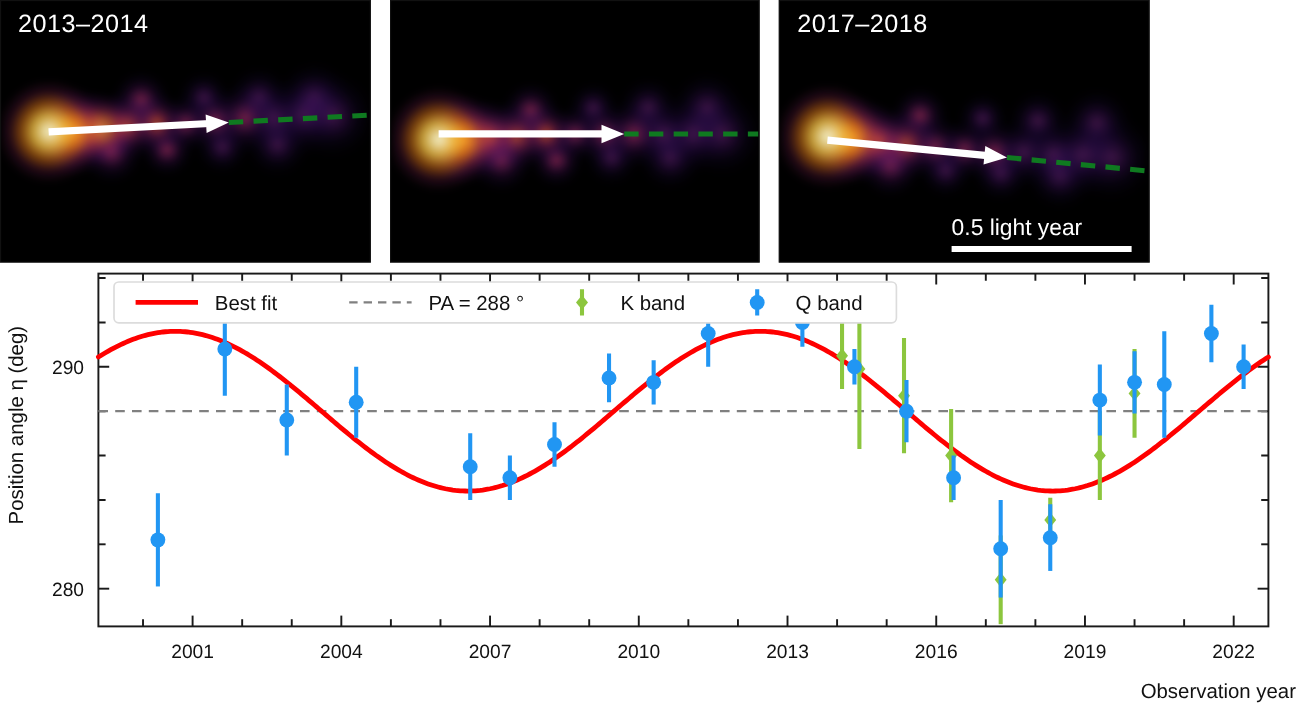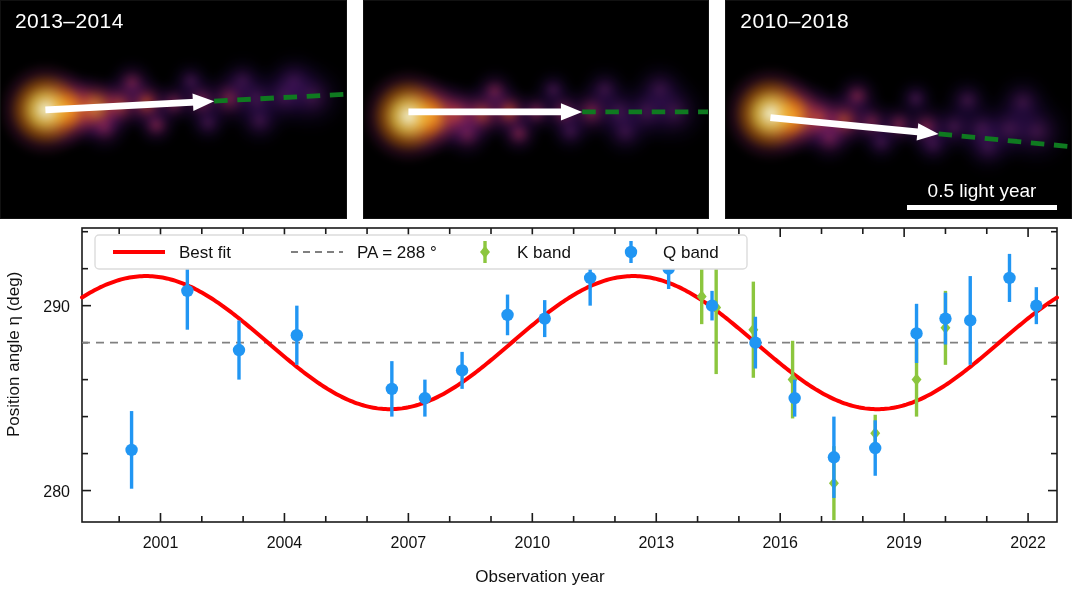--- a/index.html
+++ b/index.html
@@ -2,37 +2,37 @@
 <html><head>
 <meta charset="utf-8">
 <title>Jet position angle figure</title>
 <style>
   html,body{margin:0;padding:0;background:#ffffff;}
   body{width:1080px;height:595px;overflow:hidden;
        font-family:"Liberation Sans","DejaVu Sans",sans-serif;}
   #fig{position:relative;width:1080px;height:595px;background:#fff;}
 
   
-  #panels{position:absolute;left:0;top:0;width:1072px;height:219px;
+  #panels{position:absolute;left:0;top:0;width:958px;height:219px;
           display:flex;gap:16px;background:#ffffff;}
   .panel{position:relative;flex:1 1 0;height:219px;background:#000;
          overflow:hidden;border:1px solid #111;box-sizing:border-box;}
   .jet{position:absolute;inset:0;}
   .panel-label{position:absolute;left:14px;top:8px;color:#fff;
                font-size:21px;letter-spacing:.4px;}
   .arrow{position:absolute;height:0;}
-  .scalebar-wrap{position:absolute;right:14px;bottom:8px;text-align:center;color:#fff;}
+  .scalebar-wrap{position:absolute;right:14px;bottom:8px;color:#fff;}
   .scalebar-text{font-size:19px;line-height:22px;}
   .scalebar-line{height:5px;background:#fff;margin-top:3px;width:150px;}
 
   
   #plot{position:absolute;left:0;top:219px;width:1080px;height:376px;background:#fff;}
   .ylabel{position:absolute;left:4px;top:218px;transform-origin:0 0;
           transform:rotate(-90deg);font-size:17px;white-space:nowrap;color:#111;}
-  .xlabel{position:absolute;left:0;top:348px;width:1080px;text-align:center;
+  .xlabel{position:absolute;left:0;top:348px;width:1080px;text-align:right;
           font-size:17px;color:#111;}
   .tickfont{font-size:16px;fill:#111;}
   .legend-text{font-size:17px;fill:#111;}
 </style>
 </head>
 <body>
 
 <div id="fig">
 
   <div id="panels">
@@ -51,21 +51,21 @@
       <div class="jet" style="background-image: radial-gradient(circle at 13% 53%, rgba(255, 255, 220, 0.95) 0%, rgba(255, 210, 90, 0.75) 4.5%, rgba(250, 140, 40, 0.45) 8%, rgba(150, 45, 110, 0.2) 11.5%, rgba(0, 0, 0, 0) 15%), radial-gradient(circle at 20% 53%, rgba(255, 190, 70, 0.85) 0%, rgba(245, 130, 45, 0.6) 4.05%, rgba(190, 60, 100, 0.32) 7.2%, rgba(90, 25, 110, 0.16) 10.35%, rgba(0, 0, 0, 0) 13.5%), radial-gradient(circle at 27% 52%, rgba(240, 110, 60, 0.7) 0%, rgba(190, 60, 105, 0.45) 3.6%, rgba(120, 35, 115, 0.25) 6.4%, rgba(60, 18, 95, 0.12) 9.2%, rgba(0, 0, 0, 0) 12%), radial-gradient(circle at 34% 52%, rgba(240, 110, 60, 0.7) 0%, rgba(190, 60, 105, 0.45) 3.6%, rgba(120, 35, 115, 0.25) 6.4%, rgba(60, 18, 95, 0.12) 9.2%, rgba(0, 0, 0, 0) 12%), radial-gradient(circle at 42% 51%, rgba(240, 110, 60, 0.7) 0%, rgba(190, 60, 105, 0.45) 3.6%, rgba(120, 35, 115, 0.25) 6.4%, rgba(60, 18, 95, 0.12) 9.2%, rgba(0, 0, 0, 0) 12%), radial-gradient(circle at 50% 51%, rgba(185, 60, 110, 0.6) 0%, rgba(130, 40, 120, 0.38) 3.6%, rgba(75, 22, 105, 0.2) 6.4%, rgba(40, 12, 75, 0.1) 9.2%, rgba(0, 0, 0, 0) 12%), radial-gradient(circle at 58% 51%, rgba(185, 60, 110, 0.6) 0%, rgba(130, 40, 120, 0.38) 3.6%, rgba(75, 22, 105, 0.2) 6.4%, rgba(40, 12, 75, 0.1) 9.2%, rgba(0, 0, 0, 0) 12%), radial-gradient(circle at 66% 51%, rgba(185, 60, 110, 0.6) 0%, rgba(130, 40, 120, 0.38) 3.6%, rgba(75, 22, 105, 0.2) 6.4%, rgba(40, 12, 75, 0.1) 9.2%, rgba(0, 0, 0, 0) 12%), radial-gradient(circle at 74% 51%, rgba(120, 45, 130, 0.5) 0%, rgba(80, 28, 115, 0.32) 3.6%, rgba(45, 15, 85, 0.18) 6.4%, rgba(25, 8, 55, 0.08) 9.2%, rgba(0, 0, 0, 0) 12%), radial-gradient(circle at 82% 51%, rgba(120, 45, 130, 0.5) 0%, rgba(80, 28, 115, 0.32) 3.6%, rgba(45, 15, 85, 0.18) 6.4%, rgba(25, 8, 55, 0.08) 9.2%, rgba(0, 0, 0, 0) 12%), radial-gradient(circle at 90% 51%, rgba(120, 45, 130, 0.5) 0%, rgba(80, 28, 115, 0.32) 3.6%, rgba(45, 15, 85, 0.18) 6.4%, rgba(25, 8, 55, 0.08) 9.2%, rgba(0, 0, 0, 0) 12%), radial-gradient(circle at 30% 61%, rgba(185, 60, 110, 0.6) 0%, rgba(130, 40, 120, 0.38) 3.15%, rgba(75, 22, 105, 0.2) 5.6%, rgba(40, 12, 75, 0.1) 8.05%, rgba(0, 0, 0, 0) 10.5%), radial-gradient(circle at 45% 61%, rgba(185, 60, 110, 0.6) 0%, rgba(130, 40, 120, 0.38) 3.15%, rgba(75, 22, 105, 0.2) 5.6%, rgba(40, 12, 75, 0.1) 8.05%, rgba(0, 0, 0, 0) 10.5%), radial-gradient(circle at 60% 60%, rgba(120, 45, 130, 0.5) 0%, rgba(80, 28, 115, 0.32) 3.15%, rgba(45, 15, 85, 0.18) 5.6%, rgba(25, 8, 55, 0.08) 8.05%, rgba(0, 0, 0, 0) 10.5%), radial-gradient(circle at 76% 60%, rgba(120, 45, 130, 0.5) 0%, rgba(80, 28, 115, 0.32) 3.15%, rgba(45, 15, 85, 0.18) 5.6%, rgba(25, 8, 55, 0.08) 8.05%, rgba(0, 0, 0, 0) 10.5%), radial-gradient(circle at 38% 42%, rgba(185, 60, 110, 0.6) 0%, rgba(130, 40, 120, 0.38) 3.15%, rgba(75, 22, 105, 0.2) 5.6%, rgba(40, 12, 75, 0.1) 8.05%, rgba(0, 0, 0, 0) 10.5%), radial-gradient(circle at 55% 41%, rgba(120, 45, 130, 0.5) 0%, rgba(80, 28, 115, 0.32) 3.15%, rgba(45, 15, 85, 0.18) 5.6%, rgba(25, 8, 55, 0.08) 8.05%, rgba(0, 0, 0, 0) 10.5%), radial-gradient(circle at 70% 41%, rgba(120, 45, 130, 0.5) 0%, rgba(80, 28, 115, 0.32) 3.15%, rgba(45, 15, 85, 0.18) 5.6%, rgba(25, 8, 55, 0.08) 8.05%, rgba(0, 0, 0, 0) 10.5%), radial-gradient(circle at 86% 41%, rgba(120, 45, 130, 0.5) 0%, rgba(80, 28, 115, 0.32) 3.15%, rgba(45, 15, 85, 0.18) 5.6%, rgba(25, 8, 55, 0.08) 8.05%, rgba(0, 0, 0, 0) 10.5%); background-color: rgb(0, 0, 0); filter: blur(3px) saturate(1.15);"></div>
       <svg class="arrow" style="left:0;top:0;width:100%;height:100%" viewBox="0 0 357 219">
           <line x1="226" y1="112" x2="376" y2="112" stroke="#0f7a20" stroke-width="5" stroke-dasharray="14 10"></line>
           <line x1="46" y1="112" x2="212" y2="112" stroke="#ffffff" stroke-width="7"></line>
           <polygon points="226,112 204,121 204,103" fill="#ffffff"></polygon>
         </svg>
     </div>
 
     <div class="panel">
       <div class="jet" style="background-image: radial-gradient(circle at 13% 52%, rgba(255, 255, 220, 0.95) 0%, rgba(255, 210, 90, 0.75) 4.5%, rgba(250, 140, 40, 0.45) 8%, rgba(150, 45, 110, 0.2) 11.5%, rgba(0, 0, 0, 0) 15%), radial-gradient(circle at 20% 53%, rgba(255, 190, 70, 0.85) 0%, rgba(245, 130, 45, 0.6) 4.05%, rgba(190, 60, 100, 0.32) 7.2%, rgba(90, 25, 110, 0.16) 10.35%, rgba(0, 0, 0, 0) 13.5%), radial-gradient(circle at 27% 54%, rgba(240, 110, 60, 0.7) 0%, rgba(190, 60, 105, 0.45) 3.6%, rgba(120, 35, 115, 0.25) 6.4%, rgba(60, 18, 95, 0.12) 9.2%, rgba(0, 0, 0, 0) 12%), radial-gradient(circle at 34% 55%, rgba(240, 110, 60, 0.7) 0%, rgba(190, 60, 105, 0.45) 3.6%, rgba(120, 35, 115, 0.25) 6.4%, rgba(60, 18, 95, 0.12) 9.2%, rgba(0, 0, 0, 0) 12%), radial-gradient(circle at 42% 56%, rgba(185, 60, 110, 0.6) 0%, rgba(130, 40, 120, 0.38) 3.6%, rgba(75, 22, 105, 0.2) 6.4%, rgba(40, 12, 75, 0.1) 9.2%, rgba(0, 0, 0, 0) 12%), radial-gradient(circle at 50% 57%, rgba(185, 60, 110, 0.6) 0%, rgba(130, 40, 120, 0.38) 3.6%, rgba(75, 22, 105, 0.2) 6.4%, rgba(40, 12, 75, 0.1) 9.2%, rgba(0, 0, 0, 0) 12%), radial-gradient(circle at 58% 58%, rgba(185, 60, 110, 0.6) 0%, rgba(130, 40, 120, 0.38) 3.6%, rgba(75, 22, 105, 0.2) 6.4%, rgba(40, 12, 75, 0.1) 9.2%, rgba(0, 0, 0, 0) 12%), radial-gradient(circle at 66% 58%, rgba(120, 45, 130, 0.5) 0%, rgba(80, 28, 115, 0.32) 3.6%, rgba(45, 15, 85, 0.18) 6.4%, rgba(25, 8, 55, 0.08) 9.2%, rgba(0, 0, 0, 0) 12%), radial-gradient(circle at 74% 59%, rgba(120, 45, 130, 0.5) 0%, rgba(80, 28, 115, 0.32) 3.6%, rgba(45, 15, 85, 0.18) 6.4%, rgba(25, 8, 55, 0.08) 9.2%, rgba(0, 0, 0, 0) 12%), radial-gradient(circle at 82% 59%, rgba(120, 45, 130, 0.5) 0%, rgba(80, 28, 115, 0.32) 3.6%, rgba(45, 15, 85, 0.18) 6.4%, rgba(25, 8, 55, 0.08) 9.2%, rgba(0, 0, 0, 0) 12%), radial-gradient(circle at 90% 60%, rgba(120, 45, 130, 0.5) 0%, rgba(80, 28, 115, 0.32) 3.6%, rgba(45, 15, 85, 0.18) 6.4%, rgba(25, 8, 55, 0.08) 9.2%, rgba(0, 0, 0, 0) 12%), radial-gradient(circle at 30% 63%, rgba(185, 60, 110, 0.6) 0%, rgba(130, 40, 120, 0.38) 3.15%, rgba(75, 22, 105, 0.2) 5.6%, rgba(40, 12, 75, 0.1) 8.05%, rgba(0, 0, 0, 0) 10.5%), radial-gradient(circle at 45% 65%, rgba(120, 45, 130, 0.5) 0%, rgba(80, 28, 115, 0.32) 3.15%, rgba(45, 15, 85, 0.18) 5.6%, rgba(25, 8, 55, 0.08) 8.05%, rgba(0, 0, 0, 0) 10.5%), radial-gradient(circle at 60% 66%, rgba(120, 45, 130, 0.5) 0%, rgba(80, 28, 115, 0.32) 3.15%, rgba(45, 15, 85, 0.18) 5.6%, rgba(25, 8, 55, 0.08) 8.05%, rgba(0, 0, 0, 0) 10.5%), radial-gradient(circle at 76% 67%, rgba(120, 45, 130, 0.5) 0%, rgba(80, 28, 115, 0.32) 3.15%, rgba(45, 15, 85, 0.18) 5.6%, rgba(25, 8, 55, 0.08) 8.05%, rgba(0, 0, 0, 0) 10.5%), radial-gradient(circle at 38% 44%, rgba(185, 60, 110, 0.6) 0%, rgba(130, 40, 120, 0.38) 3.15%, rgba(75, 22, 105, 0.2) 5.6%, rgba(40, 12, 75, 0.1) 8.05%, rgba(0, 0, 0, 0) 10.5%), radial-gradient(circle at 55% 45%, rgba(120, 45, 130, 0.5) 0%, rgba(80, 28, 115, 0.32) 3.15%, rgba(45, 15, 85, 0.18) 5.6%, rgba(25, 8, 55, 0.08) 8.05%, rgba(0, 0, 0, 0) 10.5%), radial-gradient(circle at 70% 46%, rgba(120, 45, 130, 0.5) 0%, rgba(80, 28, 115, 0.32) 3.15%, rgba(45, 15, 85, 0.18) 5.6%, rgba(25, 8, 55, 0.08) 8.05%, rgba(0, 0, 0, 0) 10.5%), radial-gradient(circle at 86% 47%, rgba(120, 45, 130, 0.5) 0%, rgba(80, 28, 115, 0.32) 3.15%, rgba(45, 15, 85, 0.18) 5.6%, rgba(25, 8, 55, 0.08) 8.05%, rgba(0, 0, 0, 0) 10.5%); background-color: rgb(0, 0, 0); filter: blur(3px) saturate(1.15);"></div>
-      <div class="panel-label">2010–2018</div>
+      <div class="panel-label">2017–2018</div>
       <svg class="arrow" style="left:0;top:0;width:100%;height:100%" viewBox="0 0 357 219">
           <line x1="220.19433471425629" y1="134.7730066910392" x2="374.480745461169" y2="149.6290983316739" stroke="#0f7a20" stroke-width="5" stroke-dasharray="14 10"></line>
           <line x1="46" y1="118" x2="206.25878793711578" y2="133.43116615575607" stroke="#ffffff" stroke-width="7"></line>
           <polygon points="220.19433471425629,134.7730066910392 197.43300657749634,141.62296592089888 199.15823012286037,123.70583435028965" fill="#ffffff"></polygon>
         </svg>
       <div class="scalebar-wrap">
         <div class="scalebar-text">0.5 light year</div>
         <div class="scalebar-line"></div>
       </div>
     </div>

